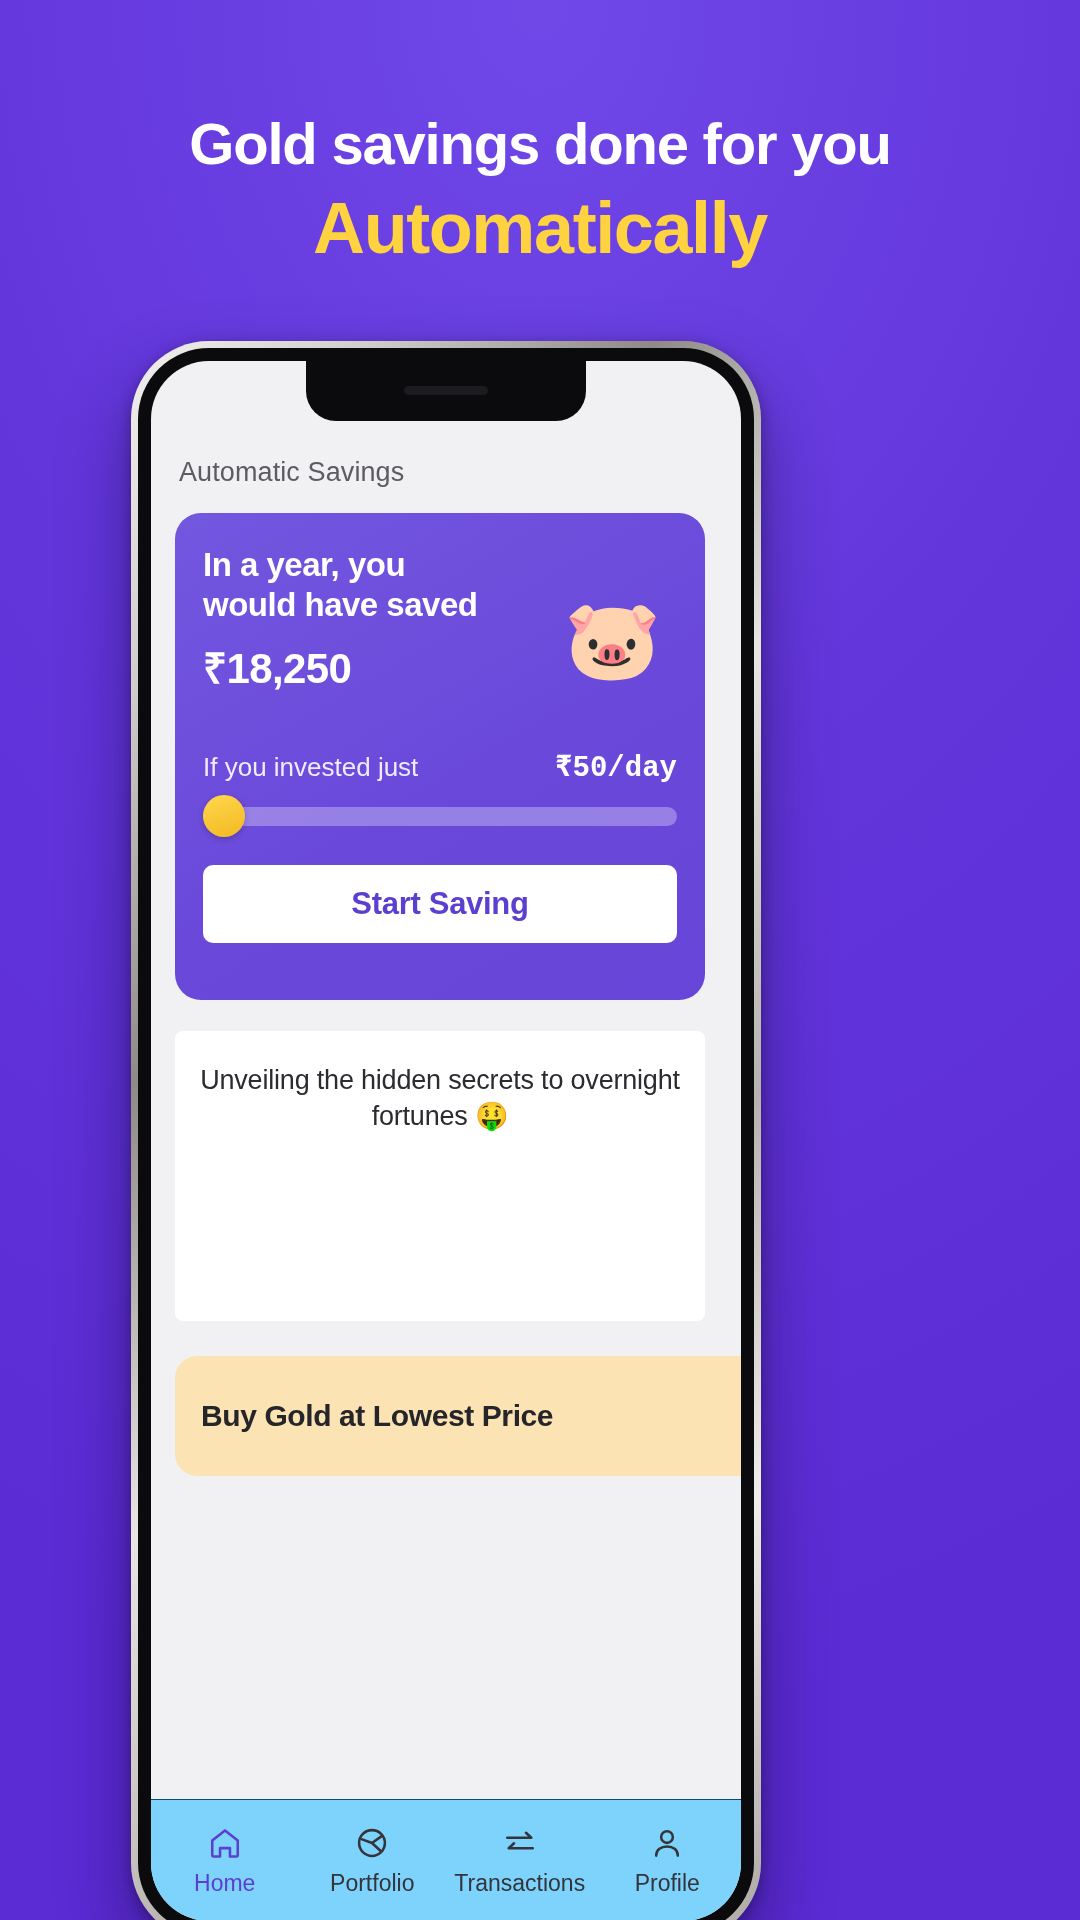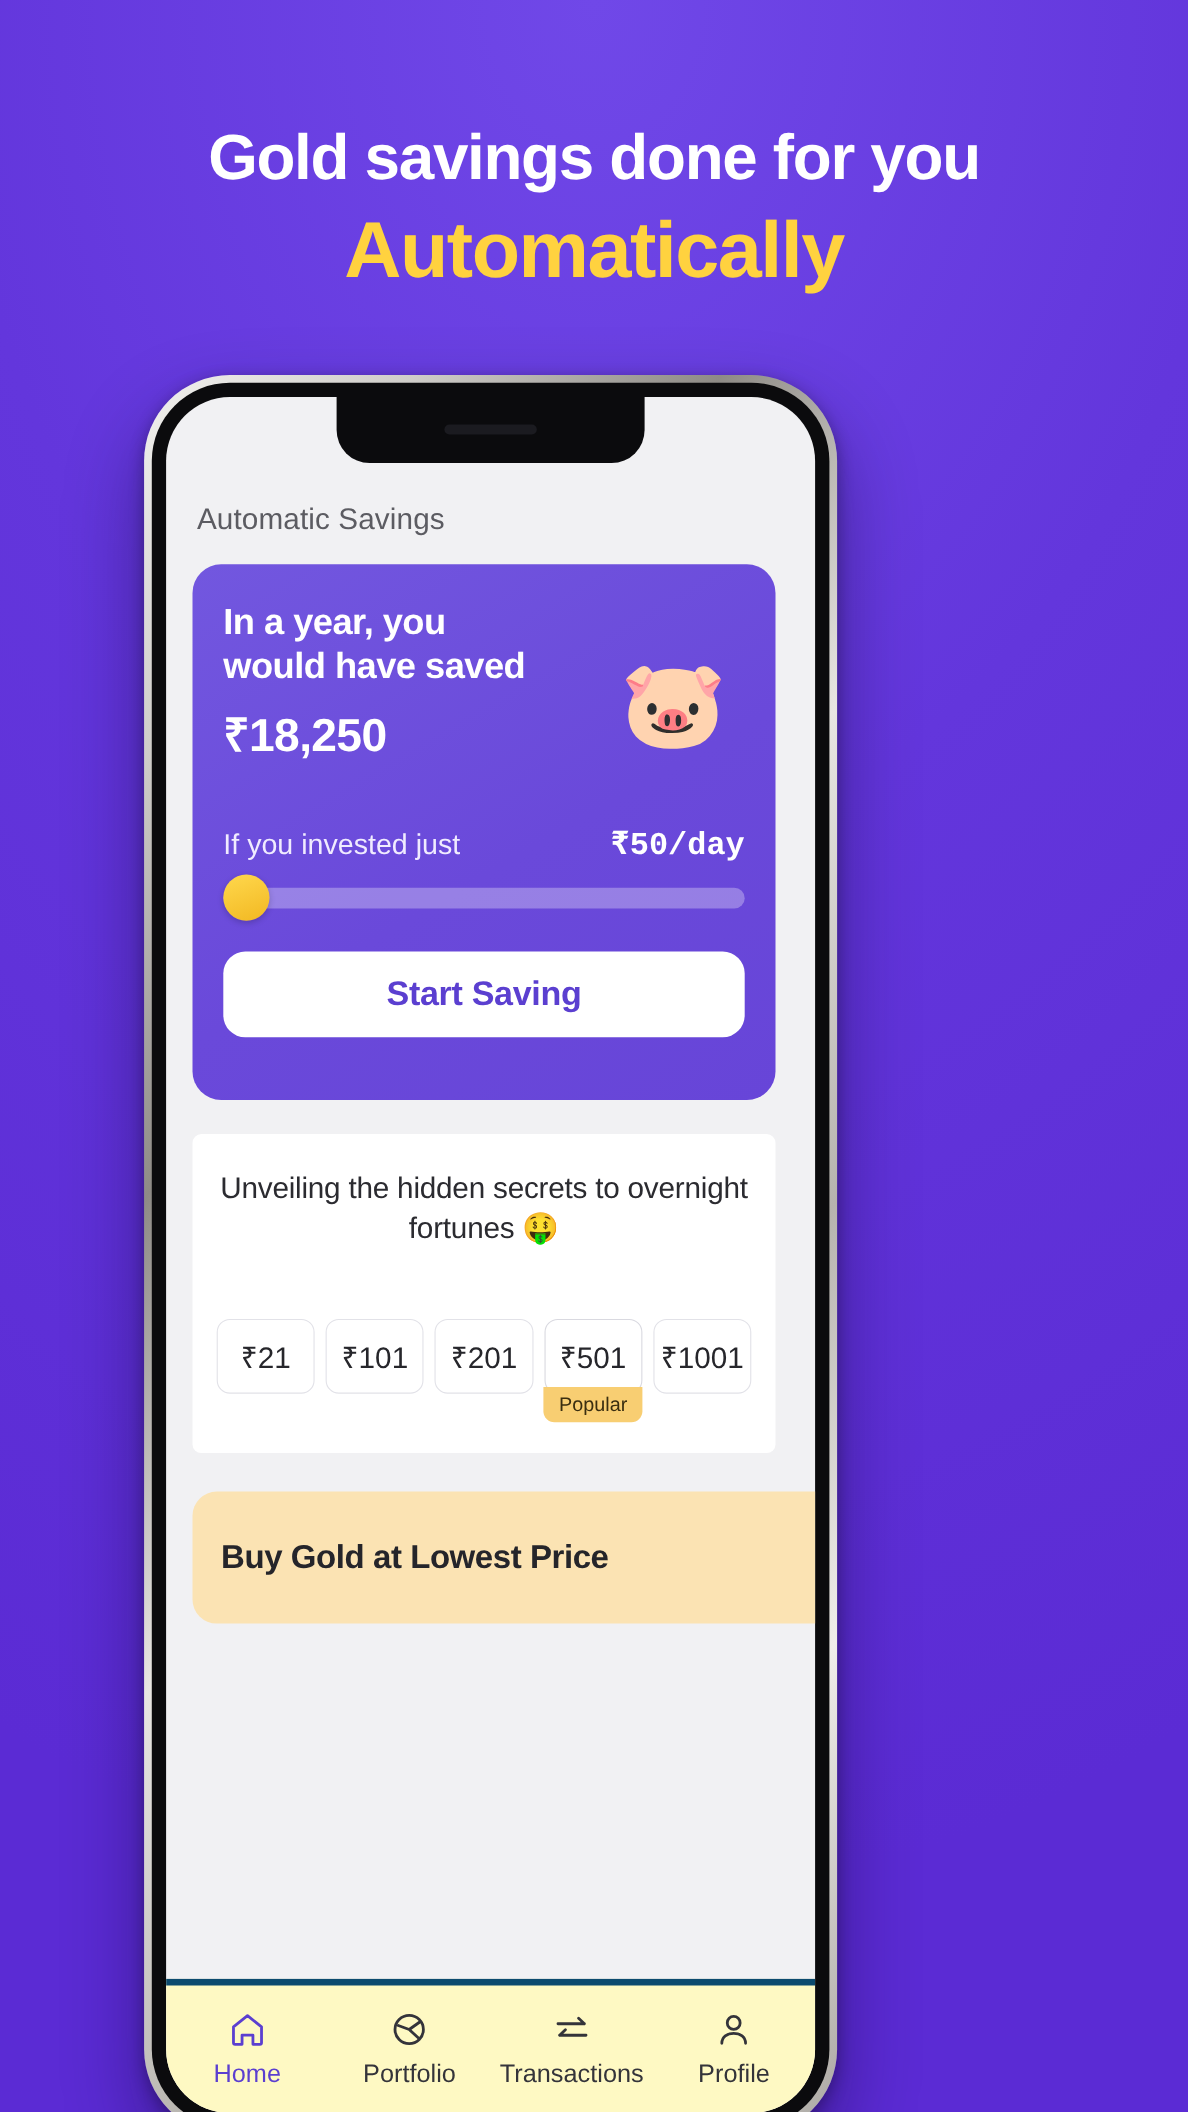--- a/index.html
+++ b/index.html
@@ -110,21 +110,21 @@
   .slider-thumb {
     position:absolute; left:0; top:0;
     width:42px; height:42px; margin-top:-8px;
     border-radius:50%;
     background:linear-gradient(160deg,#FFD84D,#F2B822);
     box-shadow:0 2px 6px rgba(0,0,0,.2);
   }
 
   .start-btn {
     position:absolute; left:28px; right:28px; top:352px;
-    height:78px; border-radius:20px;
+    height:78px; border-radius:10px;
     background:#FFFFFF;
     display:flex; align-items:center; justify-content:center;
     font-size:31px; font-weight:700; color:#5B3FD0;
     letter-spacing:-.3px;
     border:none; cursor:pointer;
     font-family:"Liberation Sans", sans-serif;
   }
 
   .white-card {
     position:absolute; top:670px; left:24px;
@@ -163,23 +163,23 @@
     display:flex; align-items:center;
     padding-left:26px;
   }
   .gold-banner .txt {
     font-size:30px; font-weight:700; color:#25252A; letter-spacing:-.4px;
   }
 
   
   .bottom-nav {
     position:absolute; left:0; right:0; bottom:0;
-    height:122px; background:#fef9c3;
+    height:122px; background:#7dd3fc;
     display:flex; align-items:center;
-    border-top:6px solid #0c4a6e;
+    border-top:1px solid #0c4a6e;
     z-index:6;
   }
   .nav-item {
     flex:1; display:flex; flex-direction:column;
     align-items:center; gap:9px; cursor:pointer;
   }
   .nav-item .ico { width:36px; height:36px; display:block; }
   .nav-item .lbl { font-size:23px; color:#34343A; }
   .nav-item.active .lbl { color:#5B3FD0; }
 </style>
@@ -217,40 +217,20 @@
             <div class="slider">
               <div class="slider-track"></div>
               <div class="slider-thumb"></div>
             </div>
 
             <button class="start-btn">Start Saving</button>
           </div>
 
           <div class="white-card">
             <div class="wc-title">Unveiling the hidden secrets to overnight fortunes 🤑</div>
-            <div class="chips">
-
-              <div class="chip">
-                <span>₹21</span>
-              </div>
-              <div class="chip">
-                <span>₹101</span>
-              </div>
-              <div class="chip">
-                <span>₹201</span>
-              </div>
-              <div class="chip popular">
-                <span>₹501</span>
-                <span class="badge">Popular</span>
-              </div>
-              <div class="chip">
-                <span>₹1001</span>
-              </div>
-
-            </div>
           </div>
 
           <div class="gold-banner">
             <span class="txt">Buy Gold at Lowest Price</span>
           </div>
 
         </div>
 
         <div class="bottom-nav">
 

